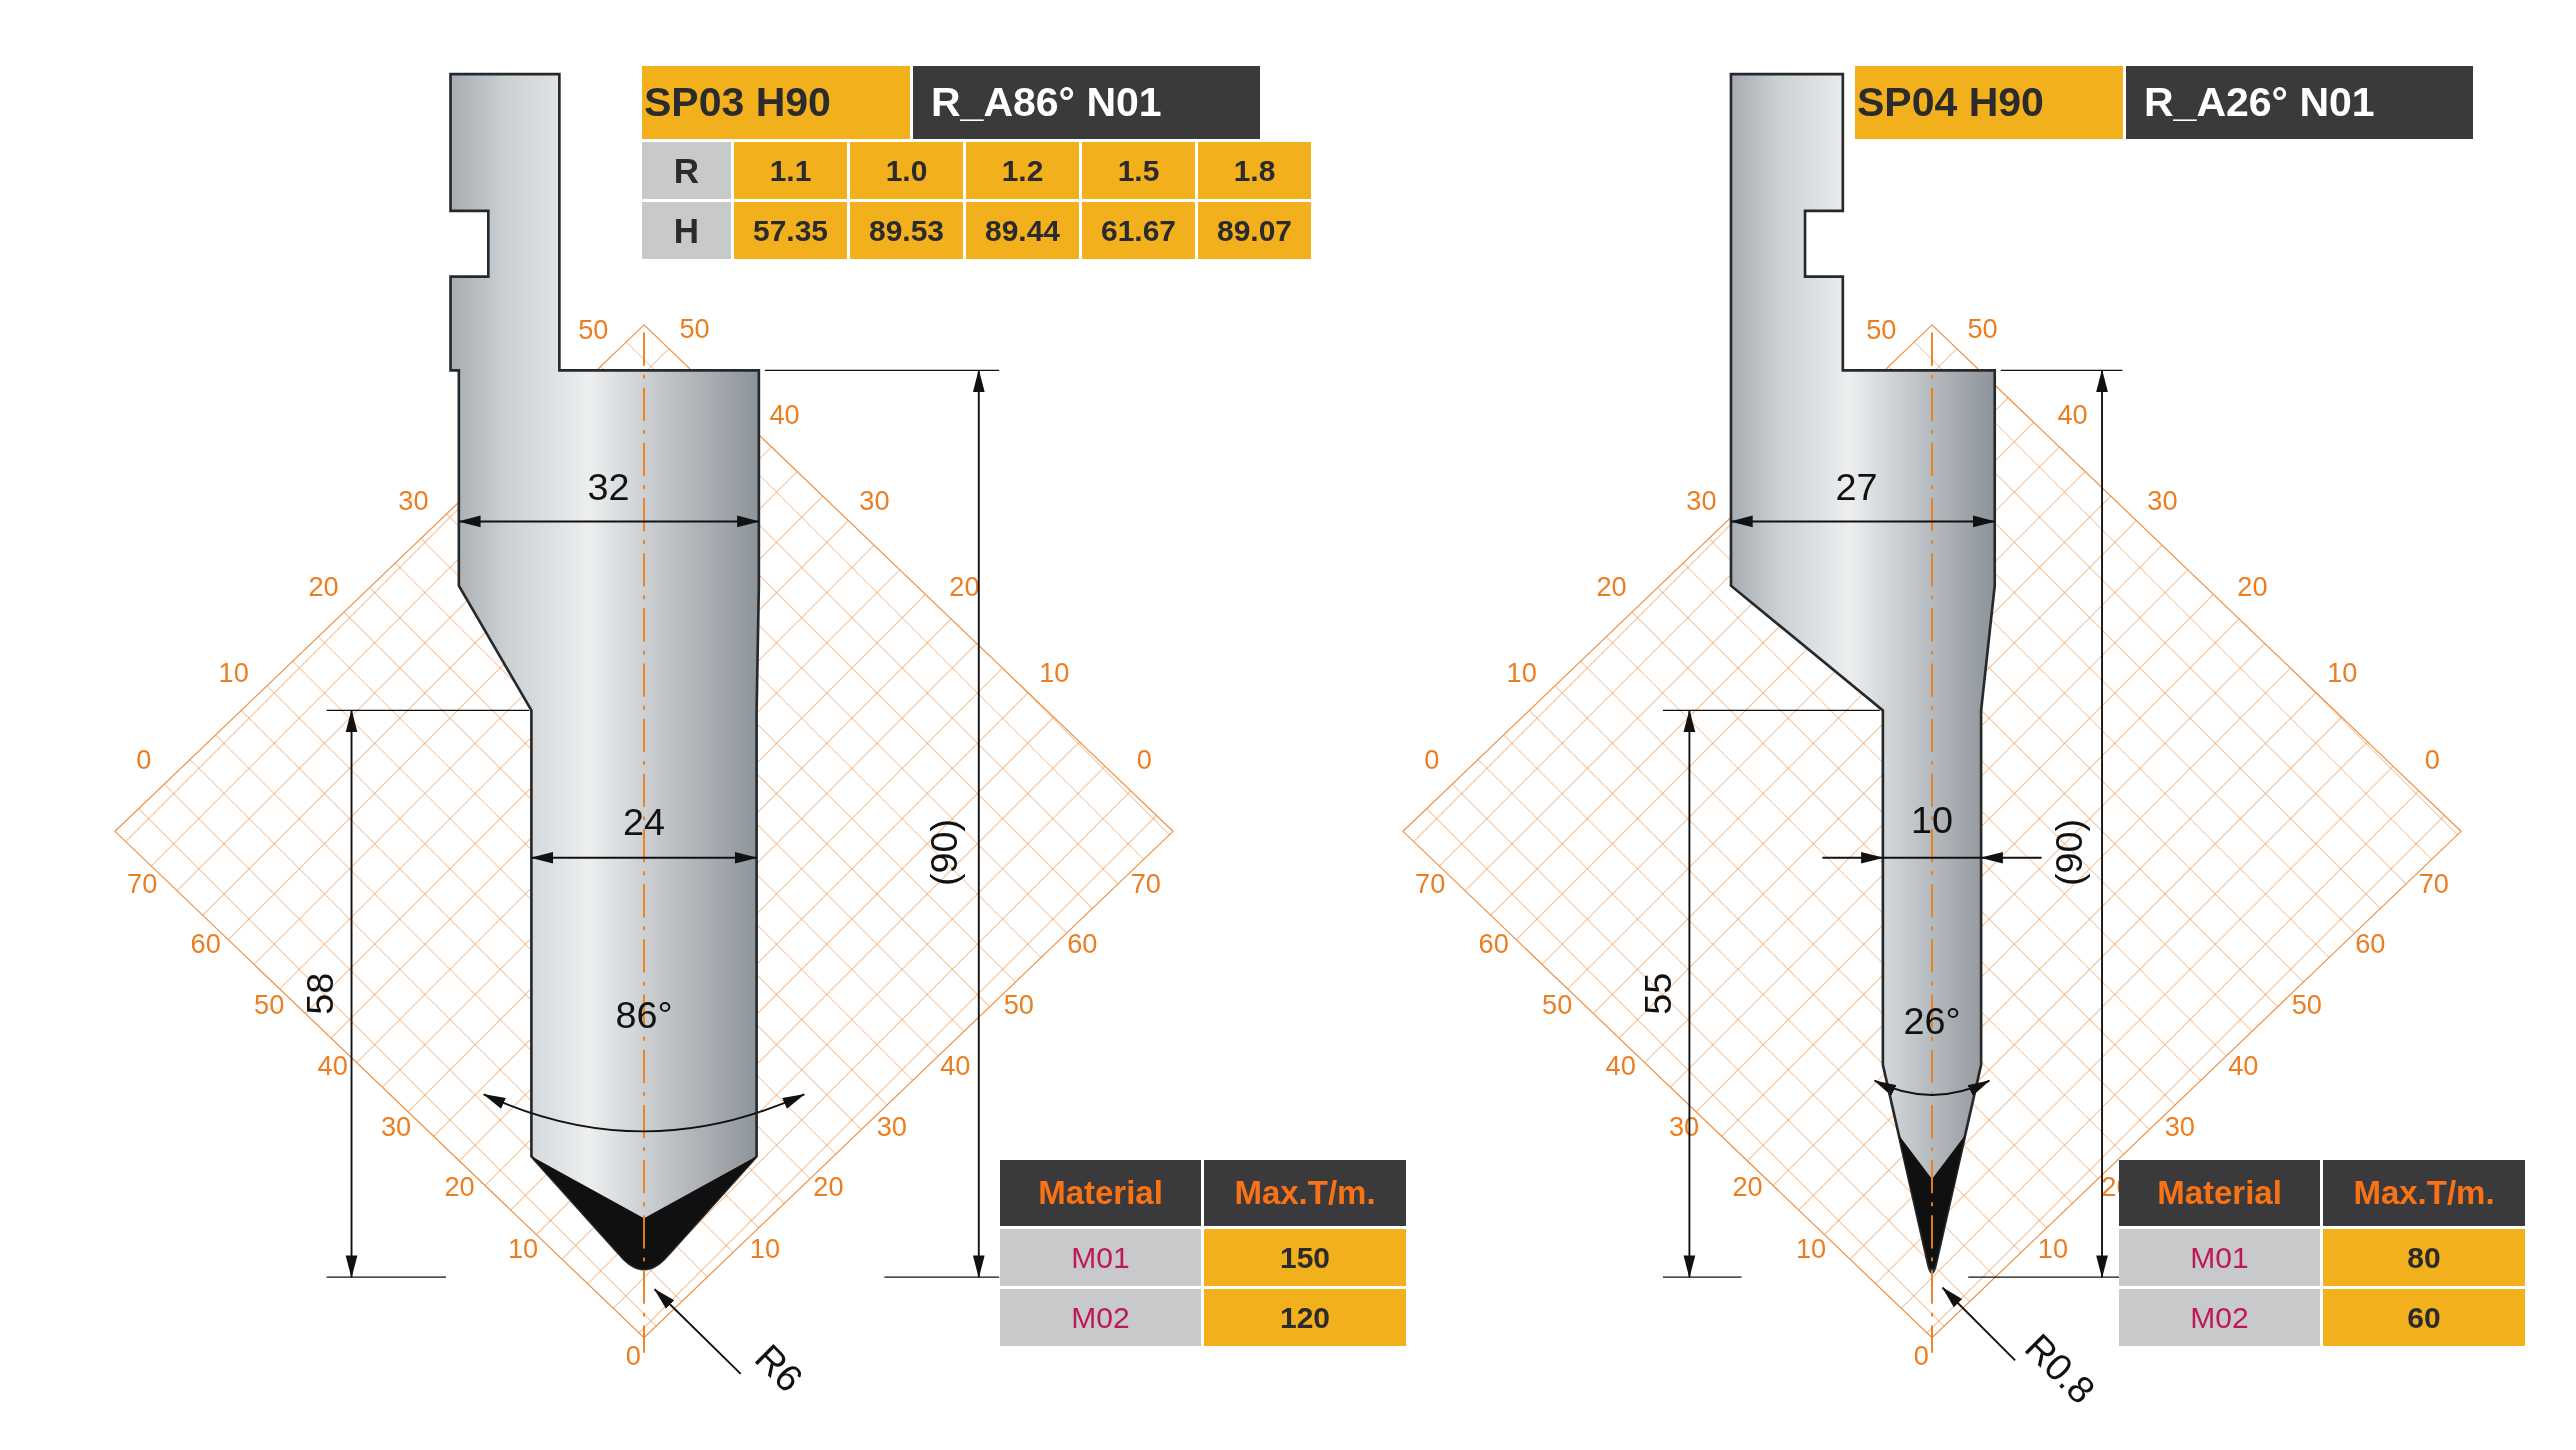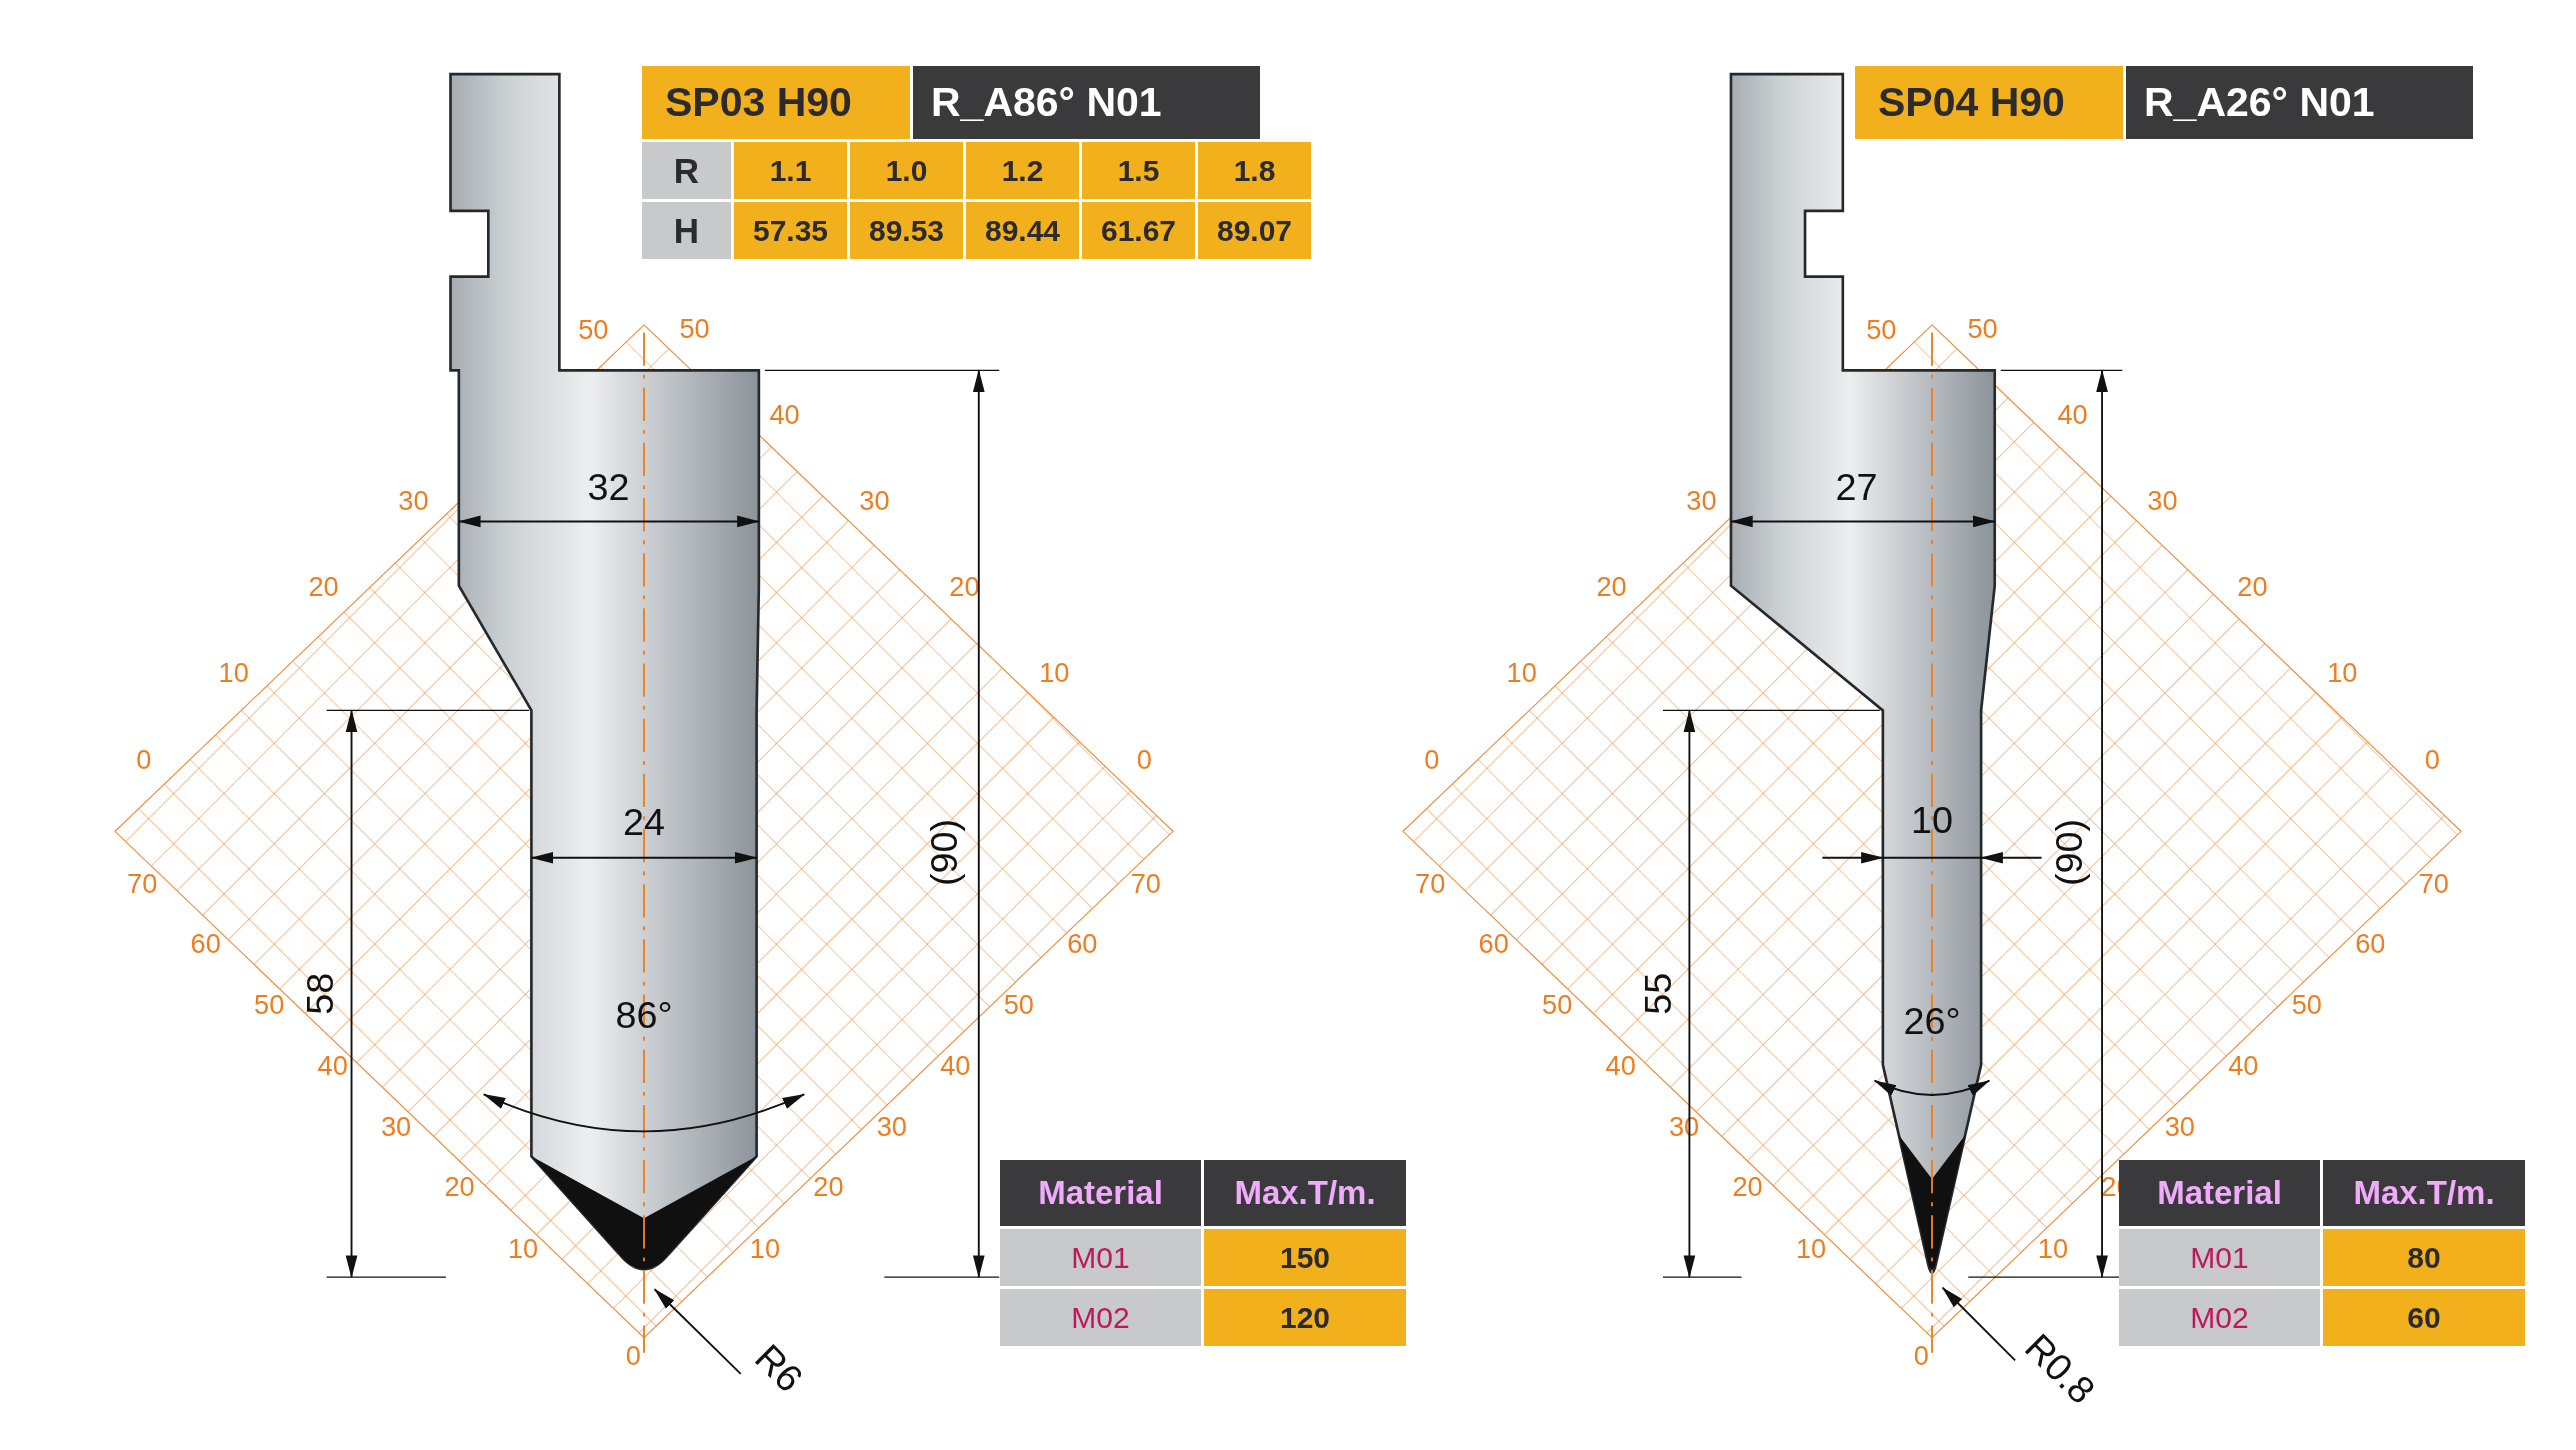--- a/index.html
+++ b/index.html
@@ -8,28 +8,28 @@
   
   text.dim{font-size:50px;fill:#111;font-weight:normal}
   text.glabel{font-size:36px;fill:var(--orange,#EC7E22)}
   .mid{text-anchor:middle}
   .cl{stroke:#EE7F1F;stroke-width:2.5;stroke-dasharray:44 12 5 12}
   .dl{stroke:#111;stroke-width:2.5;fill:none}
   .xl{stroke:#111;stroke-width:1.6}
   
   .spec{position:absolute;background:#fff}
   .hdr{display:flex;gap:3px;height:73px}
-  .hdr .model{width:268px;background:var(--yellow,#F3B01D);color:#2B2B2E;font-weight:bold;font-size:41px;display:flex;align-items:center;padding-left:23px}
+  .hdr .model{width:268px;background:var(--yellow,#F3B01D);color:#2B2B2E;font-weight:bold;font-size:41px;display:flex;align-items:center;padding-left:2px}
   .hdr .code{width:347px;background:var(--dark,#3A3A3C);color:#fff;font-weight:bold;font-size:41px;display:flex;align-items:center;padding-left:18px}
   .rhgrid{margin-top:3px;display:grid;grid-template-columns:89px repeat(5,113px);grid-auto-rows:57px;gap:3px}
   .rhgrid .lbl{background:var(--cellgray,#C8C9CB);color:#2B2B2E;font-weight:bold;font-size:35px;display:flex;align-items:center;justify-content:center}
   .rhgrid .val{background:var(--yellow,#F3B01D);color:#2B2B2E;font-weight:bold;font-size:30px;display:flex;align-items:center;justify-content:center}
   
   .mat{position:absolute;background:#fff;display:grid;grid-template-columns:201px 202px;grid-template-rows:66px 57px 57px;gap:3px}
-  .mat .mh{background:var(--dark,#3A3A3C);color:#f0abfc;font-weight:bold;font-size:33px;display:flex;align-items:center;justify-content:center}
+  .mat .mh{background:var(--dark,#3A3A3C);color:#f97316;font-weight:bold;font-size:33px;display:flex;align-items:center;justify-content:center}
   .mat .mn{background:var(--cellgray,#C8C9CB);color:#be185d;font-weight:normal;font-size:30px;display:flex;align-items:center;justify-content:center}
   .mat .mv{background:var(--yellow,#F3B01D);color:#2B2B2E;font-weight:bold;font-size:30px;display:flex;align-items:center;justify-content:center}
 </style>
 </head>
 <body>
 
 <svg class="panel" style="left:0" width="1288" height="1451" viewBox="0 0 1704 1920">
   <defs>
     <pattern id="gp1" patternUnits="userSpaceOnUse" width="47" height="47" patternTransform="rotate(45 852 1100)">
       <path d="M0,0H47M0,0V47" fill="none" stroke="#EF8A38" stroke-width="1.5"></path>

